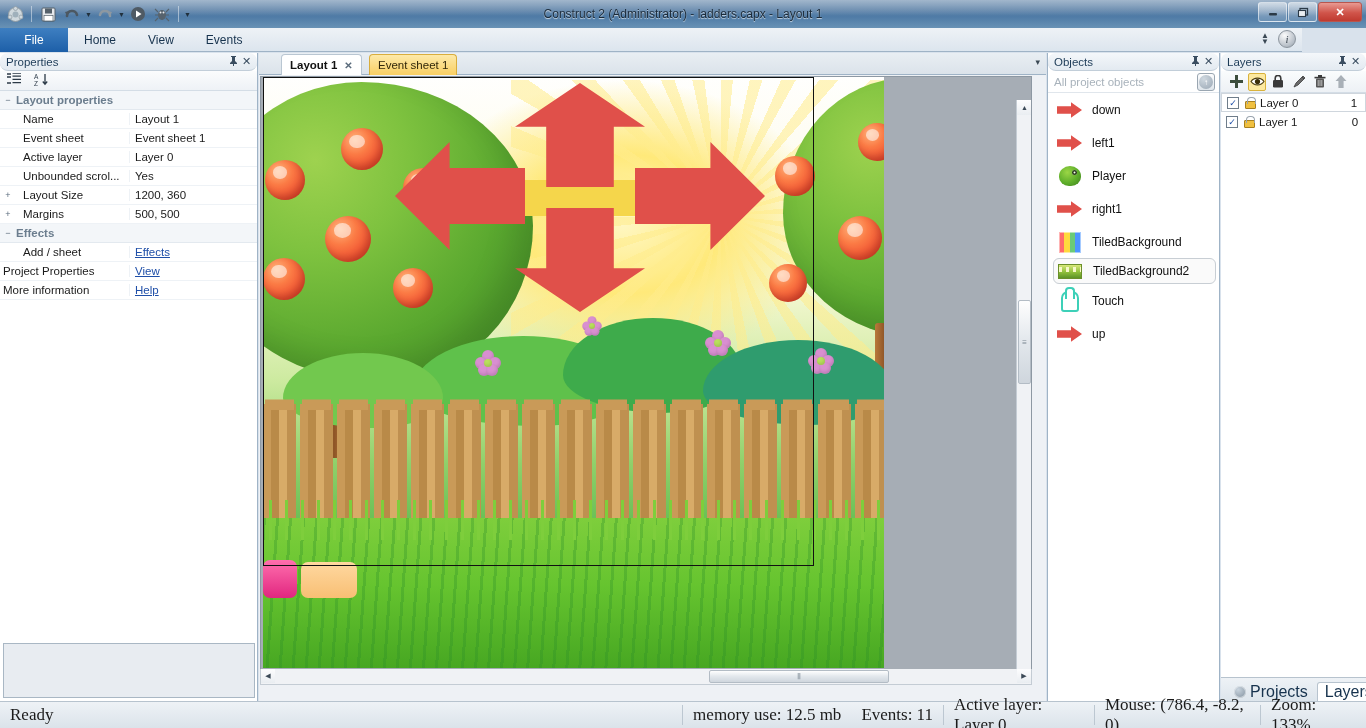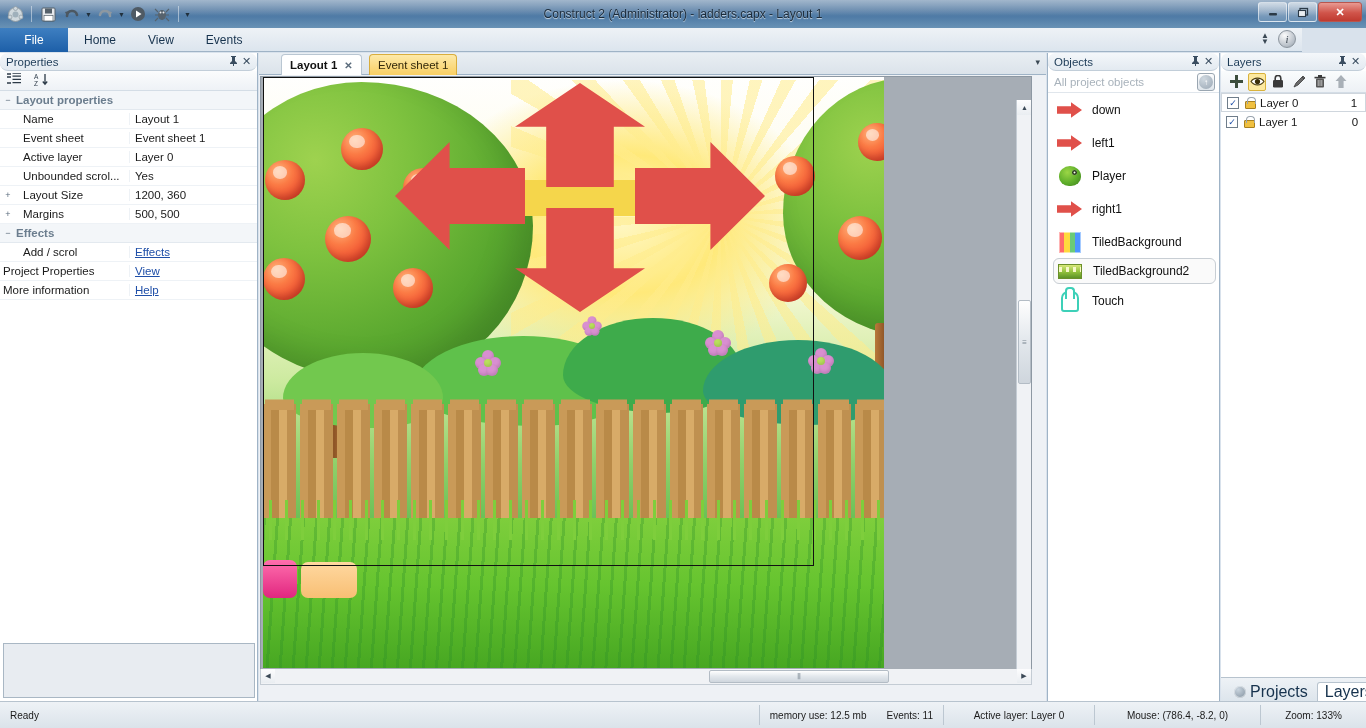--- a/index.html
+++ b/index.html
@@ -376,21 +376,21 @@
     width:12px; height:12px; border-radius:50%;
     background: radial-gradient(circle at 35% 30%, #c9d4de, #7f8e9c);
     box-shadow: inset 0 0 0 1px rgba(255,255,255,.5);
   }
 
   
   .statusbar {
     position:absolute; left:0; bottom:0; width:1366px; height:27px;
     background: linear-gradient(180deg,#eef2f6,#dbe3ea);
     border-top:1px solid #b7c3ce; display:flex; align-items:center;
-    font-size:10px; color:#1a1a1a;
+    font-size:17px; color:#1a1a1a;font-family:Liberation Serif, serif;
   }
   .sb-cell { padding:0 10px; display:flex; align-items:center; height:27px; }
   .sb-div { width:1px; height:20px; background:#bcc7d1; }
   .sb-grow { flex:1; }
 </style>
 </head>
 <body>
 
 <div id="app">
 
@@ -537,21 +537,21 @@
         <span class="prop-name">Margins</span>
         <span class="prop-val">500, 500</span>
       </div>
 
       <div class="prop-group">
         <span class="exp">−</span>
         <span>Effects</span>
       </div>
       <div class="prop-row">
         <span class="exp"></span>
-        <span class="prop-name">Add / scrol</span>
+        <span class="prop-name">Add / sheet</span>
         <span class="prop-val prop-link">Effects</span>
       </div>
 
       <div class="prop-row full">
         <span class="prop-name">Project Properties</span>
         <span class="prop-val prop-link">View</span>
       </div>
       <div class="prop-row full">
         <span class="prop-name">More information</span>
         <span class="prop-val prop-link">Help</span>
@@ -714,20 +714,26 @@
           <i class="ico-tiles2"></i>
         </span>
       <span>TiledBackground2</span>
     </div>
     <div class="obj-item">
       <span class="obj-icon">
           <i class="ico-touch"></i>
         </span>
       <span>Touch</span>
     </div>
+    <div class="obj-item">
+      <span class="obj-icon">
+          <i class="ico-arrow"></i>
+        </span>
+      <span>up</span>
+    </div>
   </div>
 
   <div class="layers">
     <div class="panel-header">
       <span class="ph-title">Layers</span>
       <span class="ph-btn">
         <svg width="9" height="10" viewBox="0 0 9 10">
             <path d="M2 0 H7 V1 H6 V5 L8 7 V8 H5 V10 H4 V8 H1 V7 L3 5 V1 H2 Z" fill="#3a4d60"></path>
           </svg>
       </span>

